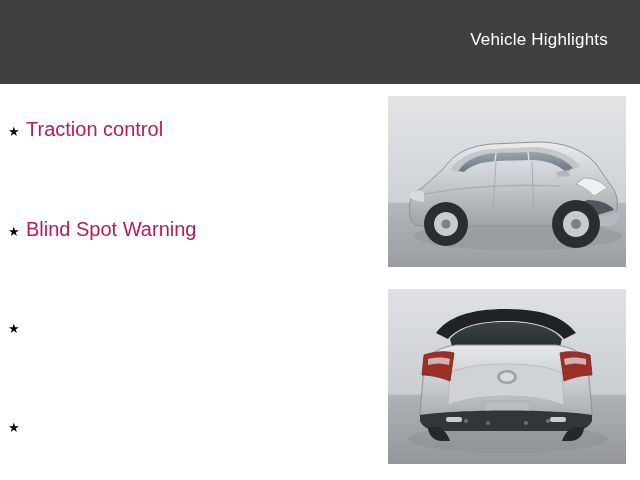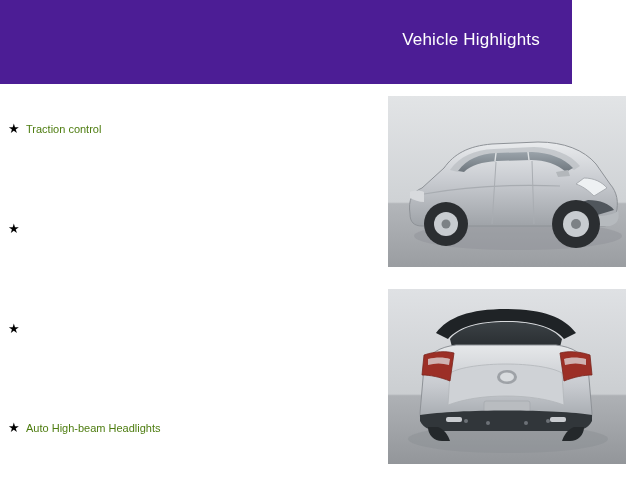--- a/index.html
+++ b/index.html
@@ -18,23 +18,23 @@
     position: relative;
     width: 640px;
     height: 480px;
     background: #ffffff;
   }
   
   .header {
     position: absolute;
     left: 0;
     top: 0;
-    width: 572px;
+    width: 640px;
     height: 84px;
-    background: #4c1d95;
+    background: #404040;
   }
   .header-title {
     position: absolute;
     right: 32px;
     top: 30px;
     color: #ffffff;
     font-size: 17px;
     line-height: 20px;
     letter-spacing: 0.2px;
     white-space: nowrap;
@@ -63,22 +63,22 @@
   .feature-row.r3 { top: 335px; }
   .bullet-star {
     width: 18px;
     color: #000000;
     font-size: 13px;
     line-height: 18px;
     text-align: left;
     flex: 0 0 18px;
   }
   .feature-label {
-    color: #4d7c0f;
-    font-size: 11px;
+    color: #be185d;
+    font-size: 20px;
     line-height: 18px;
   }
   
   .photo {
     position: absolute;
     overflow: hidden;
     background: #b9bcc0;
   }
   .photo-top {
     left: 388px;
@@ -105,29 +105,29 @@
 
   <ul class="features">
 
     <li class="feature-row r0">
       <span class="bullet-star">★</span>
       <span class="feature-label">Traction control</span>
     </li>
 
     <li class="feature-row r1">
       <span class="bullet-star">★</span>
+      <span class="feature-label">Blind Spot Warning</span>
     </li>
 
     <li class="feature-row r2">
       <span class="bullet-star">★</span>
     </li>
 
     <li class="feature-row r3">
       <span class="bullet-star">★</span>
-      <span class="feature-label">Auto High-beam Headlights</span>
     </li>
 
   </ul>
 
   <div class="photo photo-top">
     <svg viewBox="0 0 238 171" preserveAspectRatio="none">
       <defs>
         <linearGradient id="bgTop" x1="0" y1="0" x2="0" y2="1">
           <stop offset="0" stop-color="#e2e4e6"></stop>
           <stop offset="0.62" stop-color="#cfd2d5"></stop>

